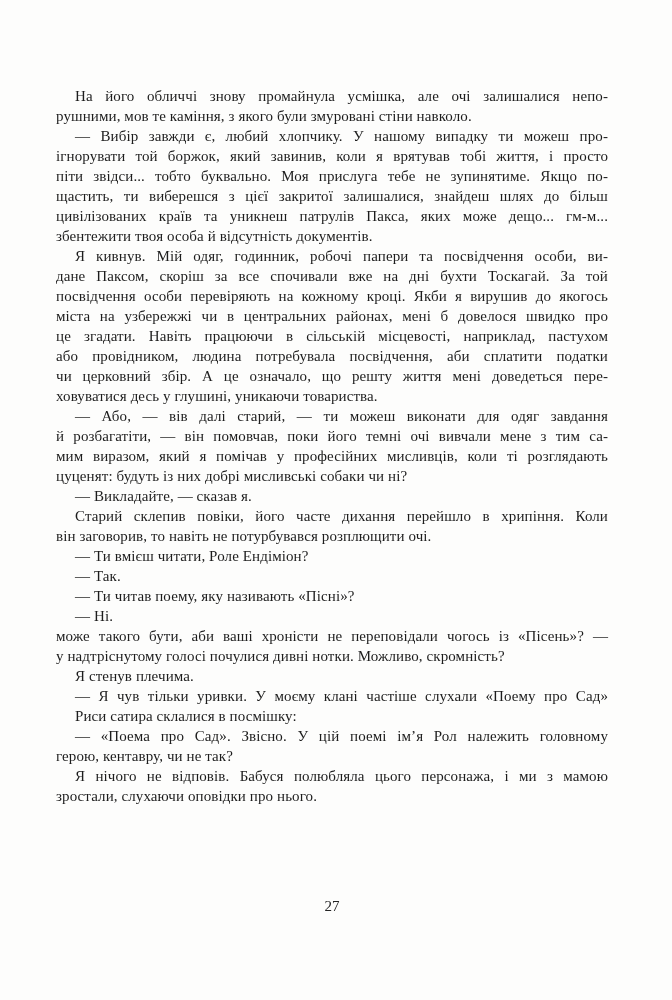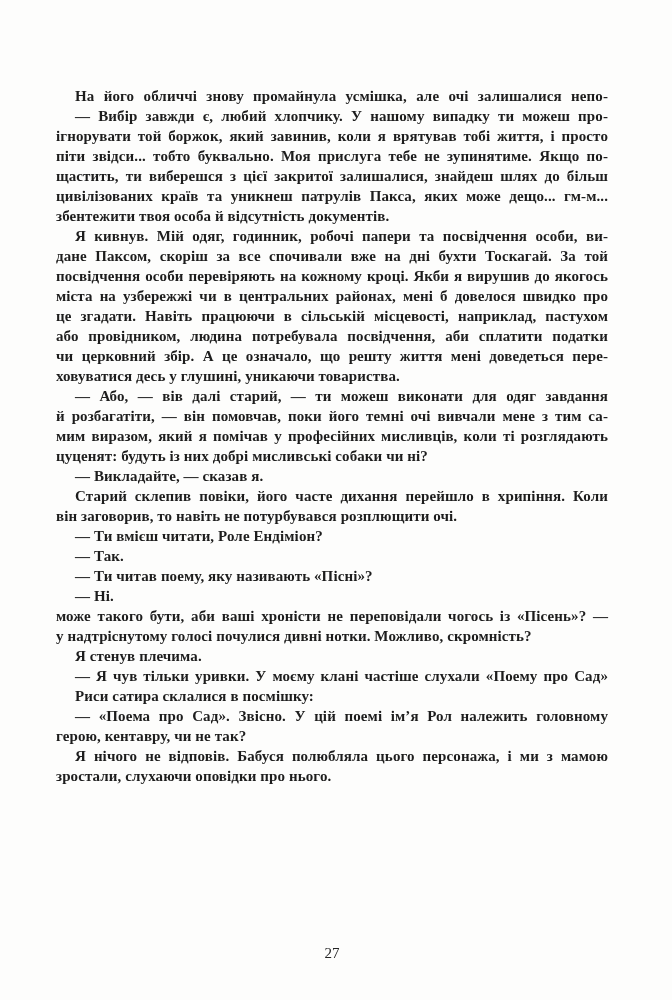--- a/index.html
+++ b/index.html
@@ -25,21 +25,20 @@
     left: 56px;
     top: 86px;
     width: 552px;
     font-size: 15px;
     line-height: 20px;
     letter-spacing: 0.1px;
   }
   .paragraph {
     margin: 0;
     padding: 0;
-    font-weight: bold;
   }
   .line {
     text-align: justify;
     text-align-last: justify;
     white-space: normal;
     height: 20px;
     overflow: visible;
   }
   .line.first {
     text-indent: 19px;
@@ -49,30 +48,30 @@
   }
   .page-number {
     position: absolute;
     left: 56px;
     top: 896px;
     width: 552px;
     text-align: center;
     font-size: 15px;
     line-height: 20px;
     color: #242424;
-    margin-top: 47px;
   }
 </style>
 </head>
 <body>
 
 <div class="page">
   <div class="text-block">
       <div class="paragraph">
         <div class="line first">На його обличчі знову промайнула усмішка, але очі залишалися непо-</div>
+        <div class="line last">рушними, мов те каміння, з якого були змуровані стіни навколо.</div>
       </div>
       <div class="paragraph">
         <div class="line first">— Вибір завжди є, любий хлопчику. У нашому випадку ти можеш про-</div>
         <div class="line">ігнорувати той боржок, який завинив, коли я врятував тобі життя, і просто</div>
         <div class="line">піти звідси... тобто буквально. Моя прислуга тебе не зупинятиме. Якщо по-</div>
         <div class="line">щастить, ти виберешся з цієї закритої залишалися, знайдеш шлях до більш</div>
         <div class="line">цивілізованих країв та уникнеш патрулів Пакса, яких може дещо... гм-м...</div>
         <div class="line last">збентежити твоя особа й відсутність документів.</div>
       </div>
       <div class="paragraph">

